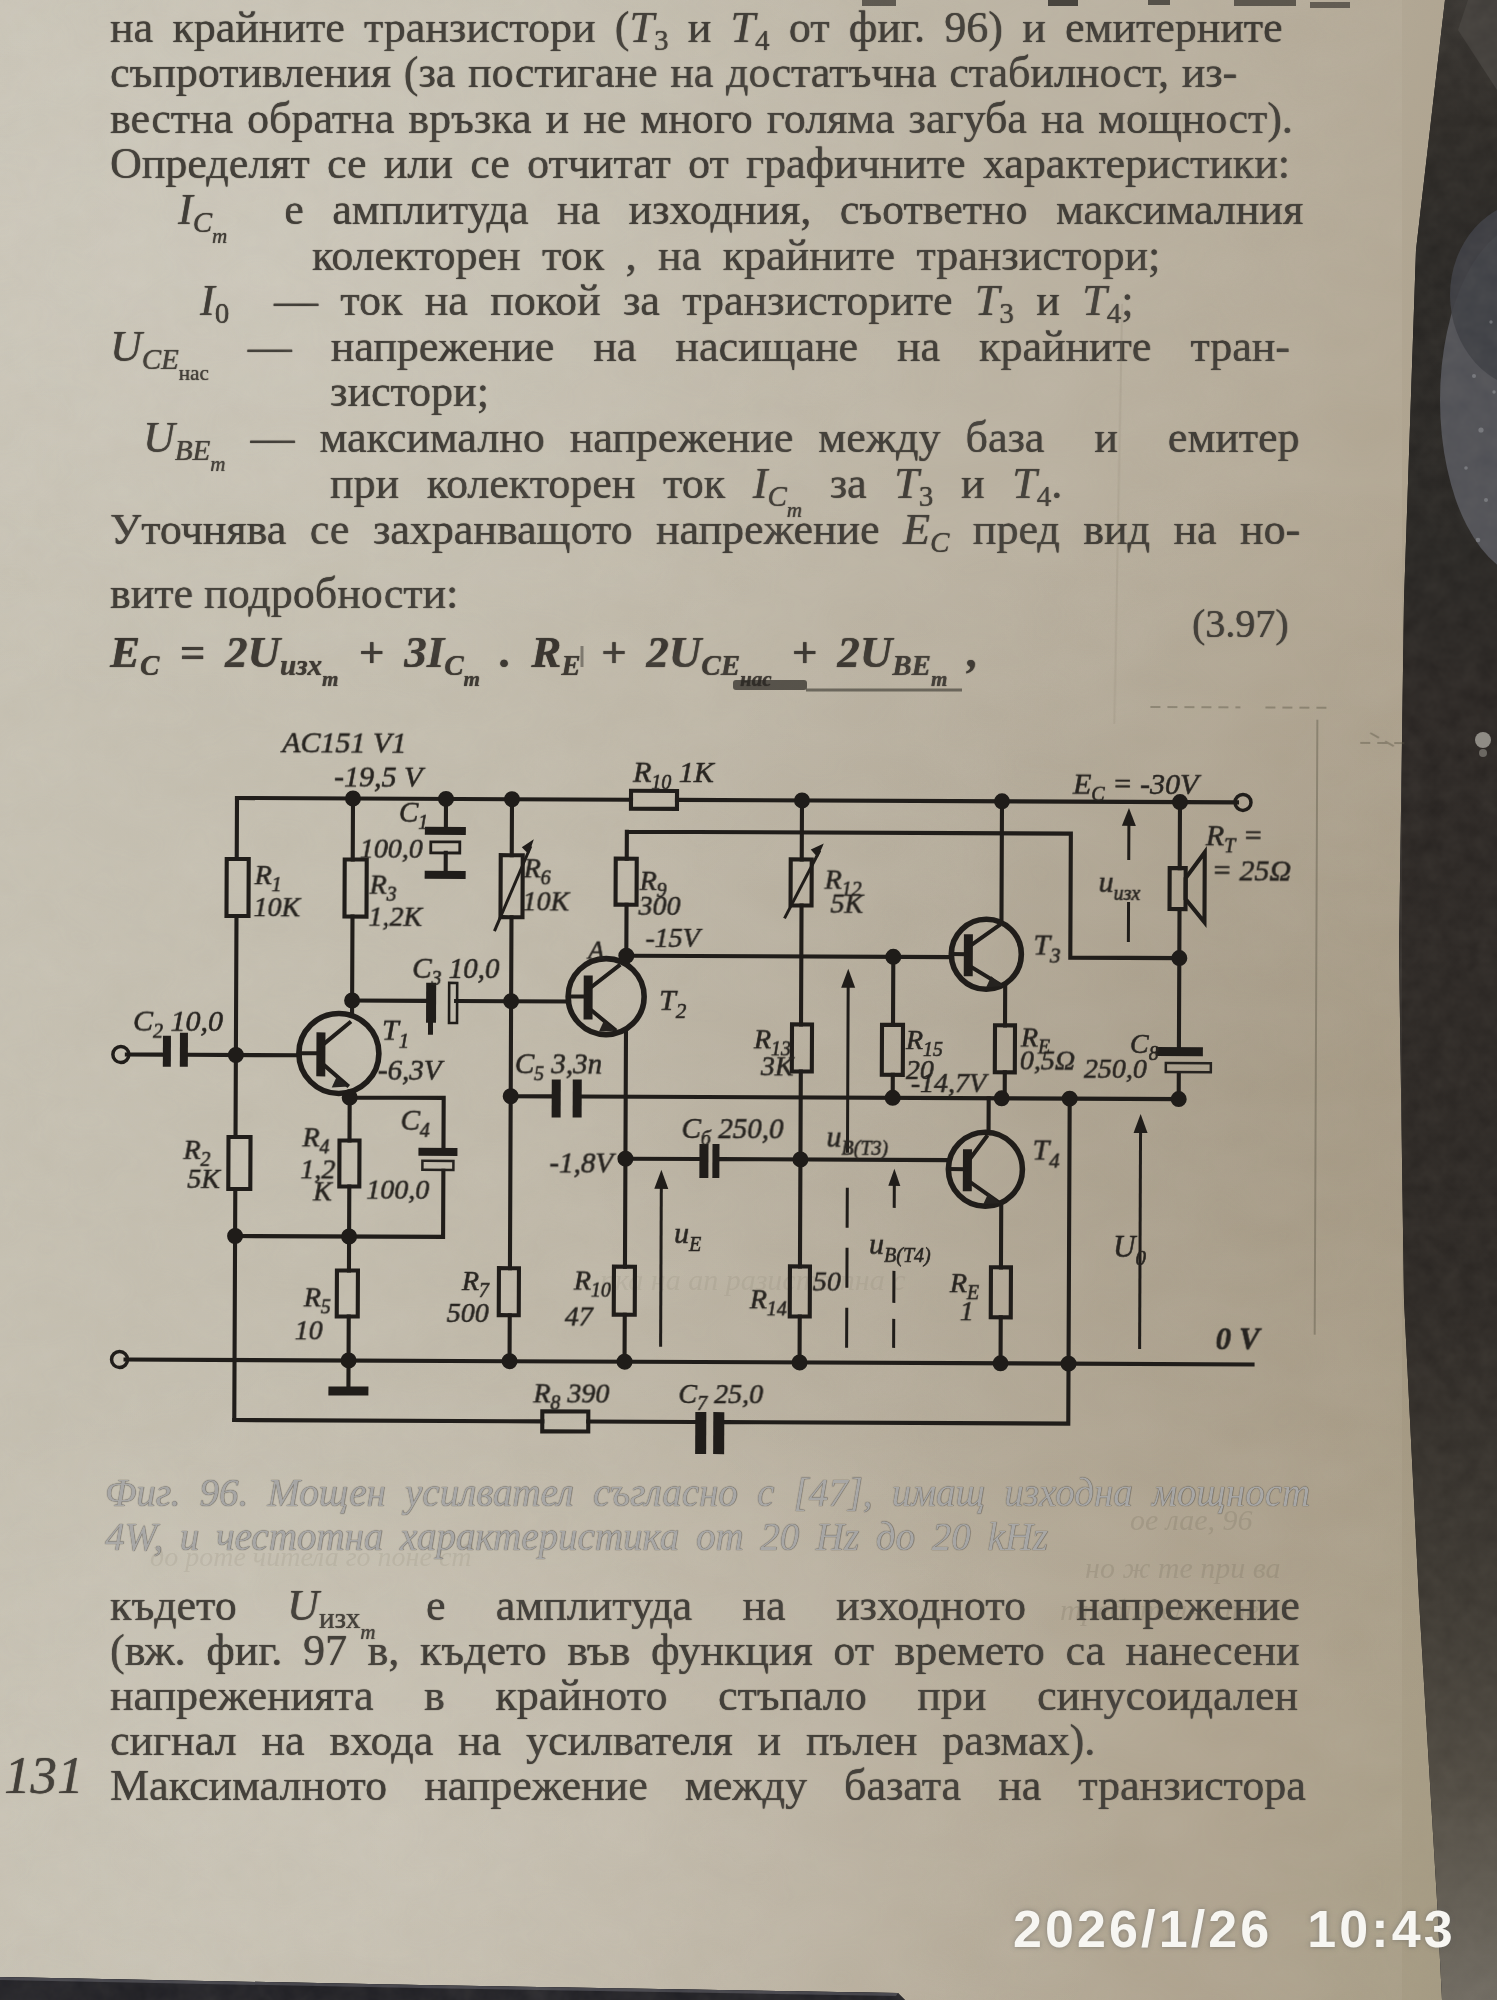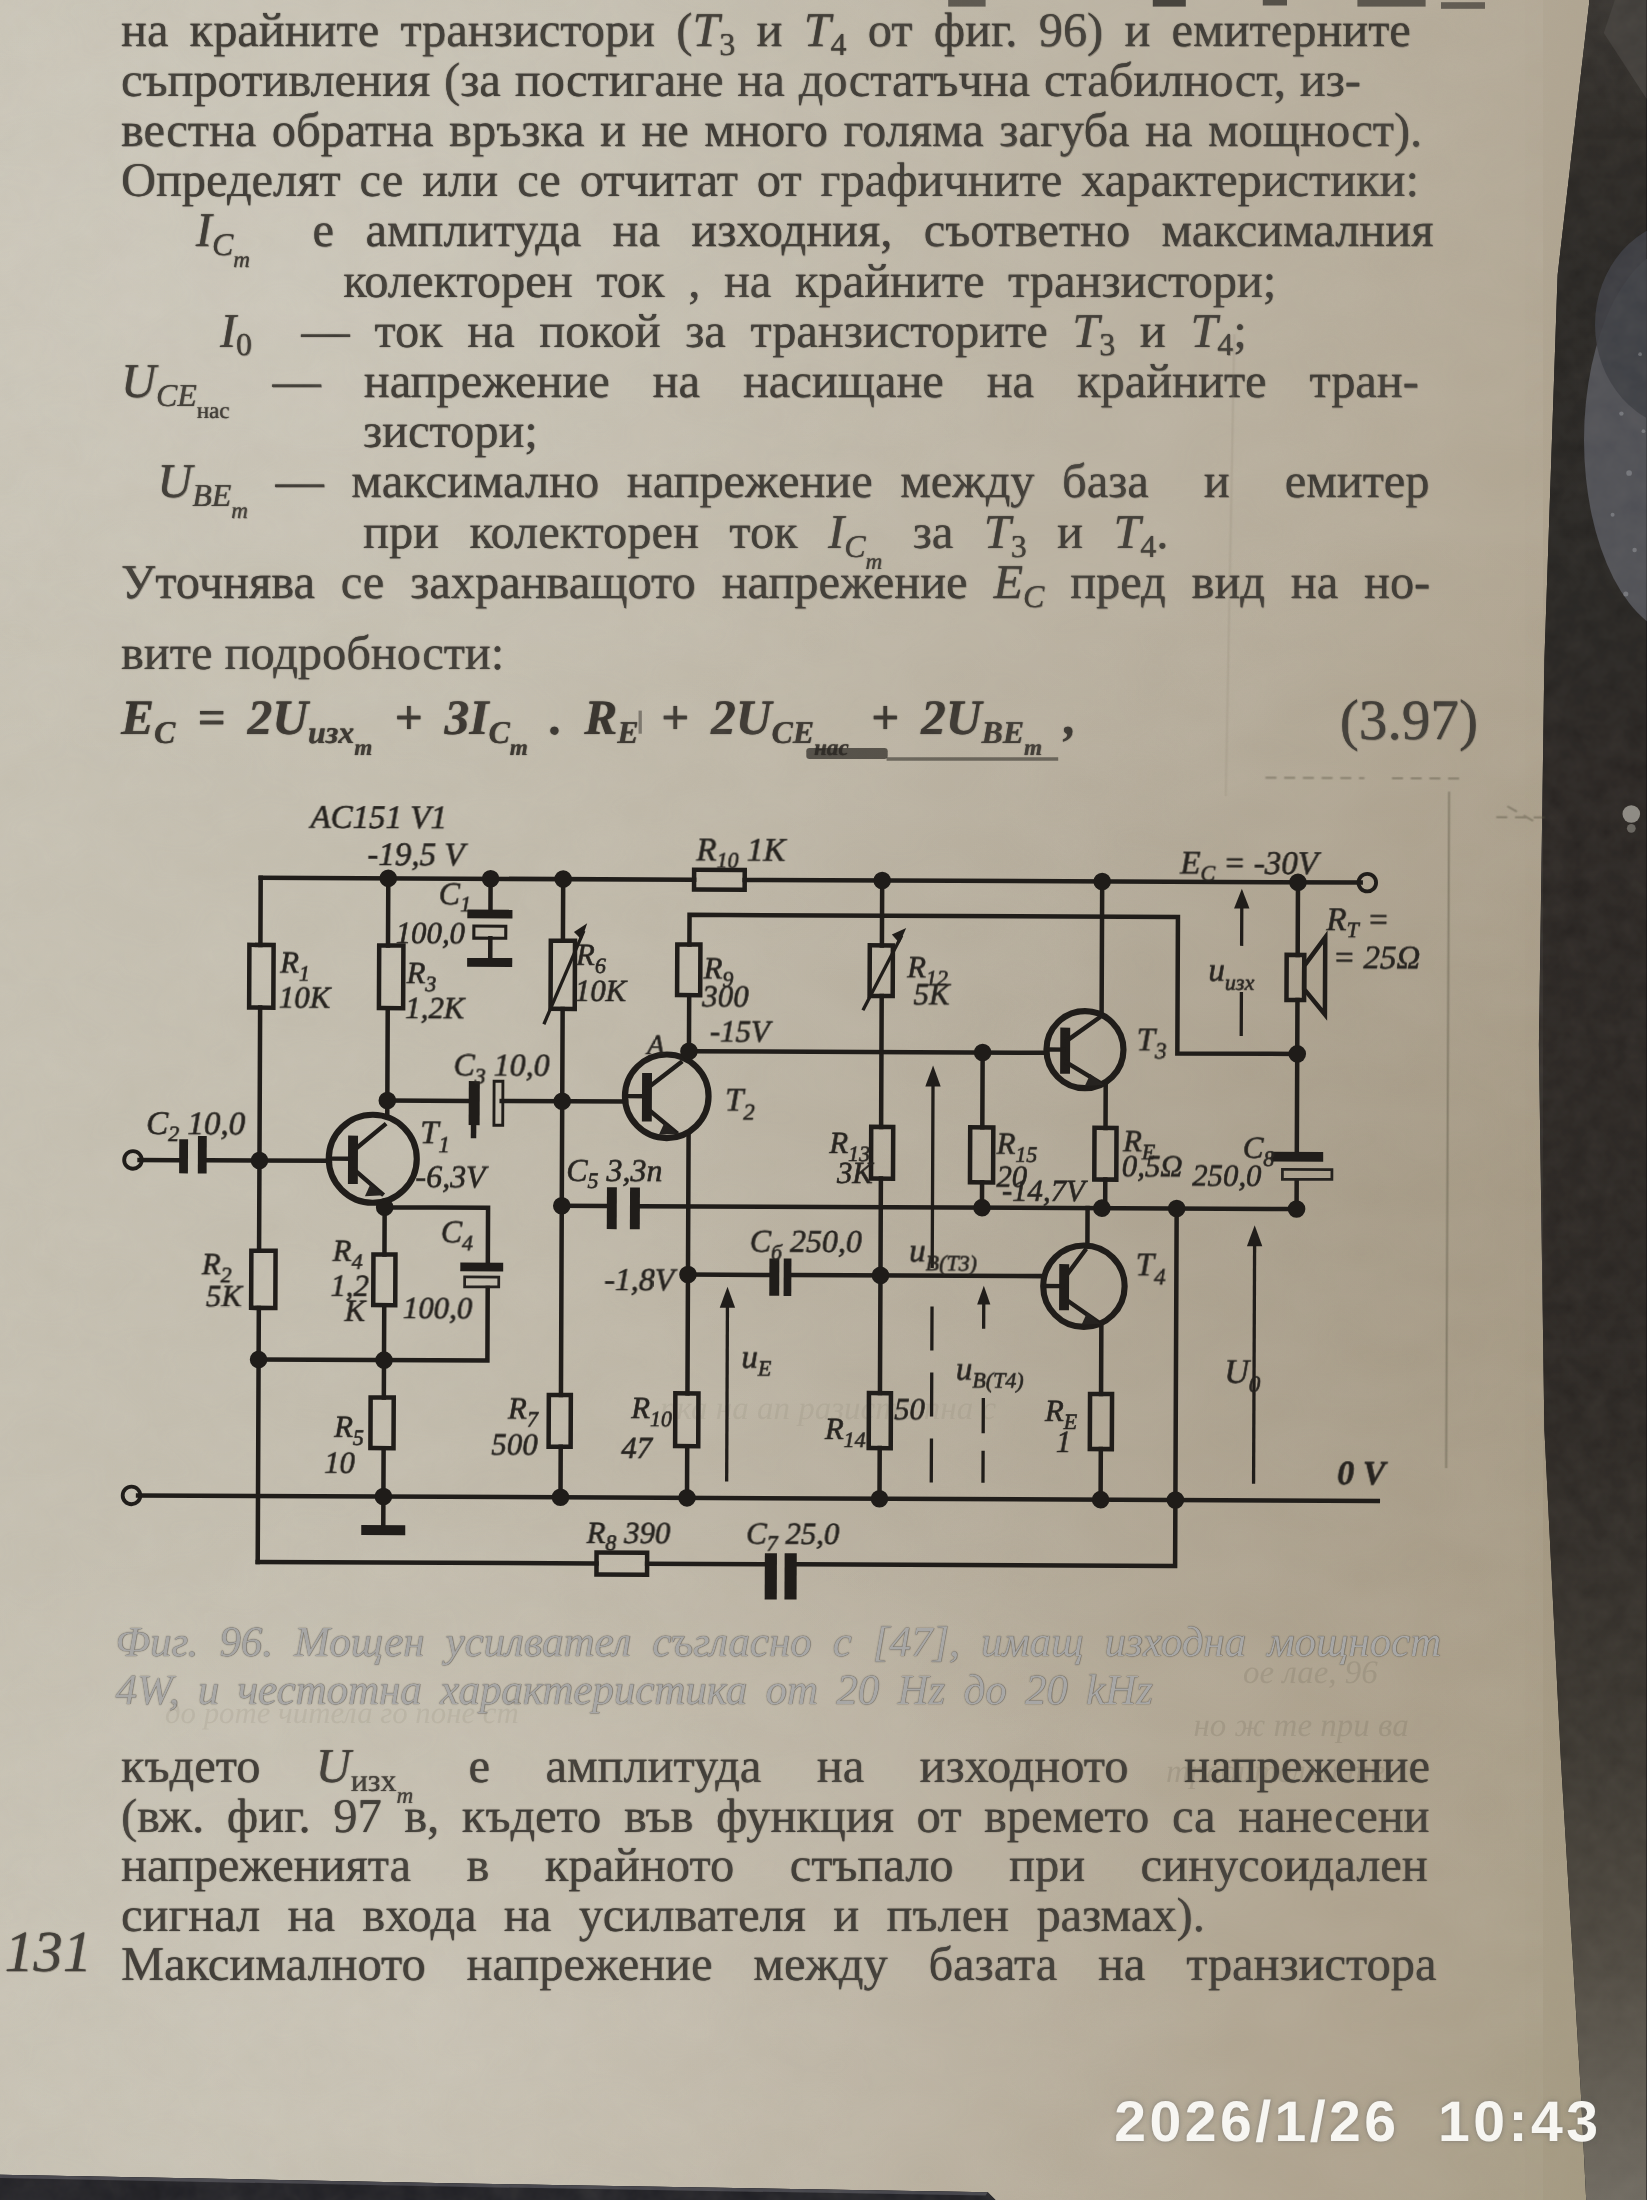--- a/index.html
+++ b/index.html
@@ -77,21 +77,21 @@
 <div id="t6" class="txt" style="left:312px;top:230px;word-spacing:10.5px;">колекторен ток , на крайните транзистори;</div>
 <div id="t7" class="txt" style="left:200px;top:275px;word-spacing:11.4px;"><i>I</i><sub>0</sub>&nbsp;&nbsp;— ток на покой за транзисторите <i>Т</i><sub>3</sub> и <i>Т</i><sub>4</sub>;</div>
 <div id="t8" class="txt" style="left:110px;top:321px;word-spacing:28.0px;"><i>U</i><sub><i>CE</i><sub class="s2">нас</sub></sub> — напрежение на насищане на крайните тран-</div>
 <div id="t9" class="txt" style="left:330px;top:366px;">зистори;</div>
 <div id="t10" class="txt" style="left:143px;top:412px;word-spacing:14.0px;"><i>U</i><sub><i>BE</i><sub class="s2"><i>m</i></sub></sub> — максимално напрежение между база&nbsp; и&nbsp; емитер</div>
 <div id="t11" class="txt" style="left:330px;top:458px;word-spacing:16.7px;text-align:right;">при колекторен ток <i>I</i><sub><i>C</i><sub class="s2"><i>m</i></sub></sub> за <i>Т</i><sub>3</sub> и <i>Т</i><sub>4</sub>.</div>
 <div id="t12" class="txt" style="left:110px;top:504px;word-spacing:12.5px;">Уточнява се захранващото напрежение <i>E</i><sub><i>C</i></sub> пред вид на но-</div>
 <div id="t13" class="txt" style="left:110px;top:549px;margin-top:19px;">вите подробности:</div>
 
 <div id="f1" class="txt it" style="left:110px;top:626px;font-size:45px;word-spacing:8.8px;font-weight:bold;color:#2e2a25;"><i>E</i><sub><i>C</i></sub> = 2<i>U</i><sub>изх<sub class="s2"><i>m</i></sub></sub> + 3<i>I</i><sub><i>C</i><sub class="s2"><i>m</i></sub></sub> . <i>R</i><sub><i>E</i></sub> + 2<i>U</i><sub><i>CE</i><sub class="s2">нас</sub></sub> + 2<i>U</i><sub><i>BE</i><sub class="s2"><i>m</i></sub></sub> ,</div>
-<div class="txt" style="left:1192px;top:626px;font-size:52px;margin-left:26px;">(3.97)</div>
+<div class="txt" style="left:1192px;top:600px;font-size:40px;">(3.97)</div>
 
 <div id="c1" class="txt cap" style="left:105px;top:1470px;word-spacing:9.4px;">Фиг. 96. Мощен усилвател съгласно с [47], имащ изходна мощност</div>
 <div id="c2" class="txt cap" style="left:105px;top:1514px;word-spacing:6.9px;">4W, и честотна характеристика от 20 Hz до 20 kHz</div>
 
 <div id="b1" class="txt" style="left:110px;top:1580px;word-spacing:39.4px;">където <i>U</i><sub>изх<sub class="s2"><i>m</i></sub></sub> е амплитуда на изходното напрежение</div>
 <div id="b2" class="txt" style="left:110px;top:1625px;word-spacing:9.6px;">(вж. фиг. 97 в, където във функция от времето са нанесени</div>
 <div id="b3" class="txt" style="left:110px;top:1670px;word-spacing:39.5px;">напреженията в крайното стъпало при синусоидален</div>
 <div id="b4" class="txt" style="left:110px;top:1715px;word-spacing:13.9px;">сигнал на входа на усилвателя и пълен размах).</div>
 <div id="b5" class="txt" style="left:110px;top:1760px;word-spacing:26.1px;">Максималното напрежение между базата на транзистора</div>
 <div class="txt it" style="left:4px;top:1745px;font-size:53px;">131</div>

